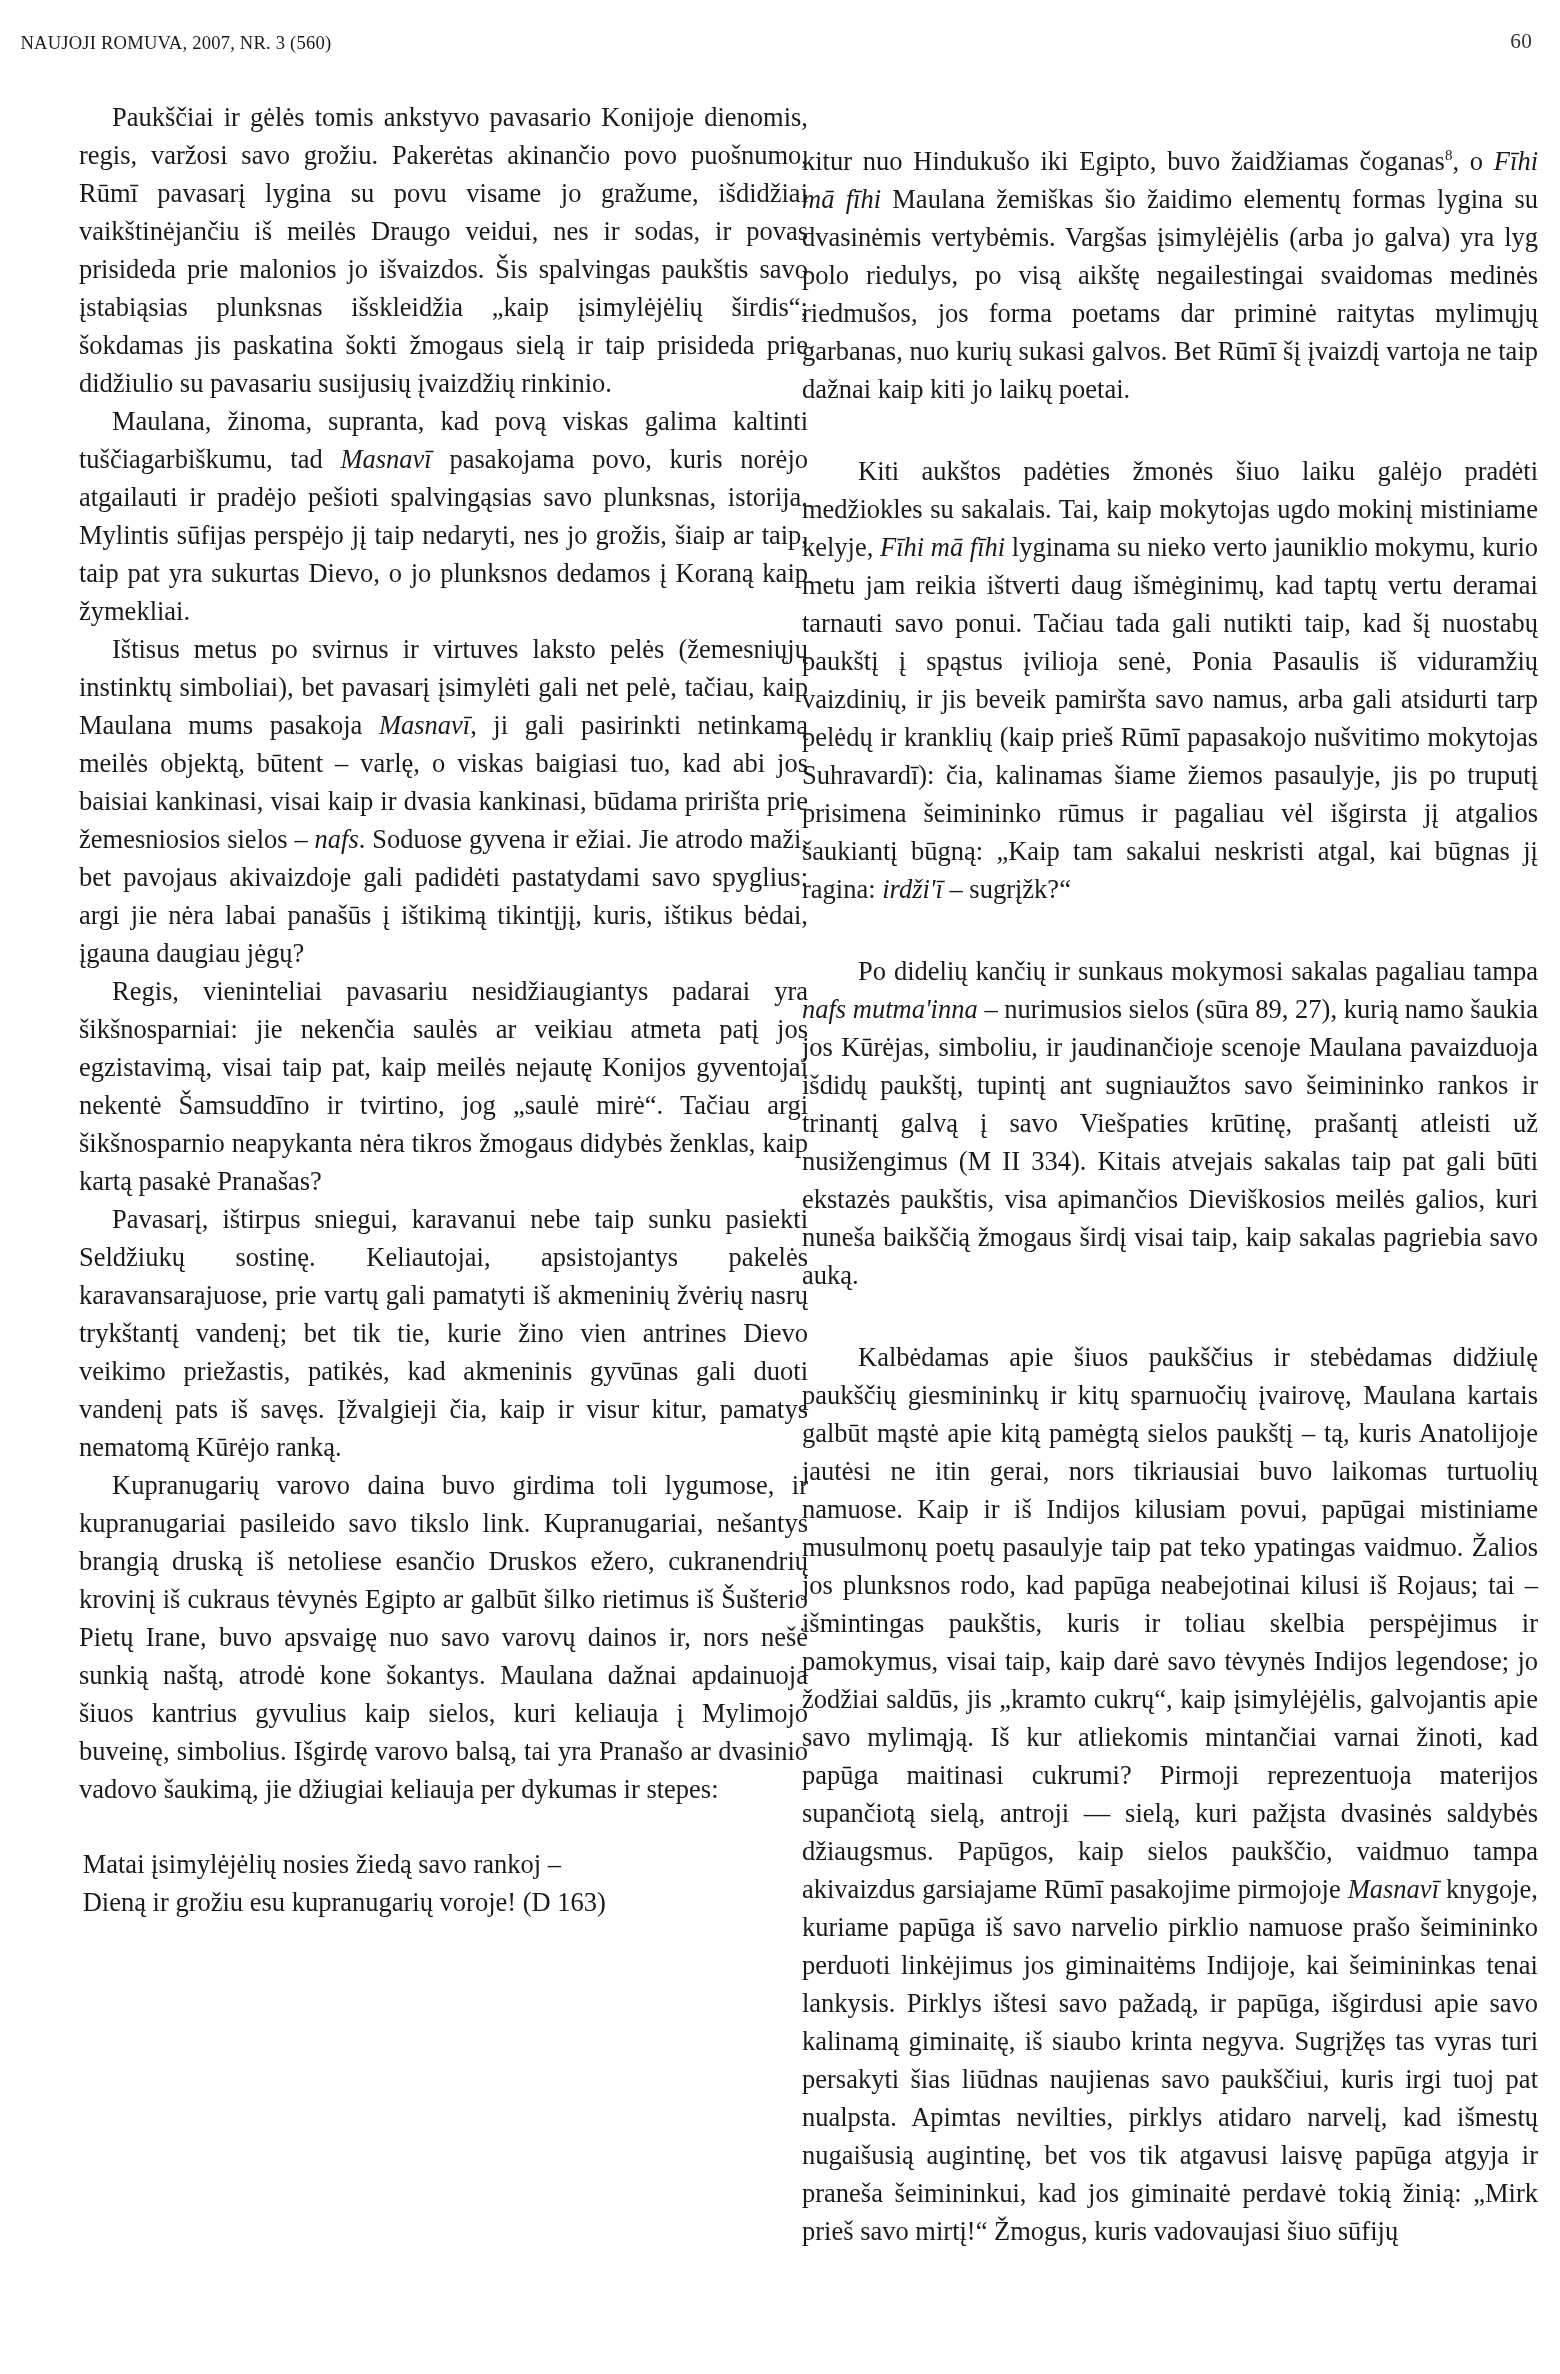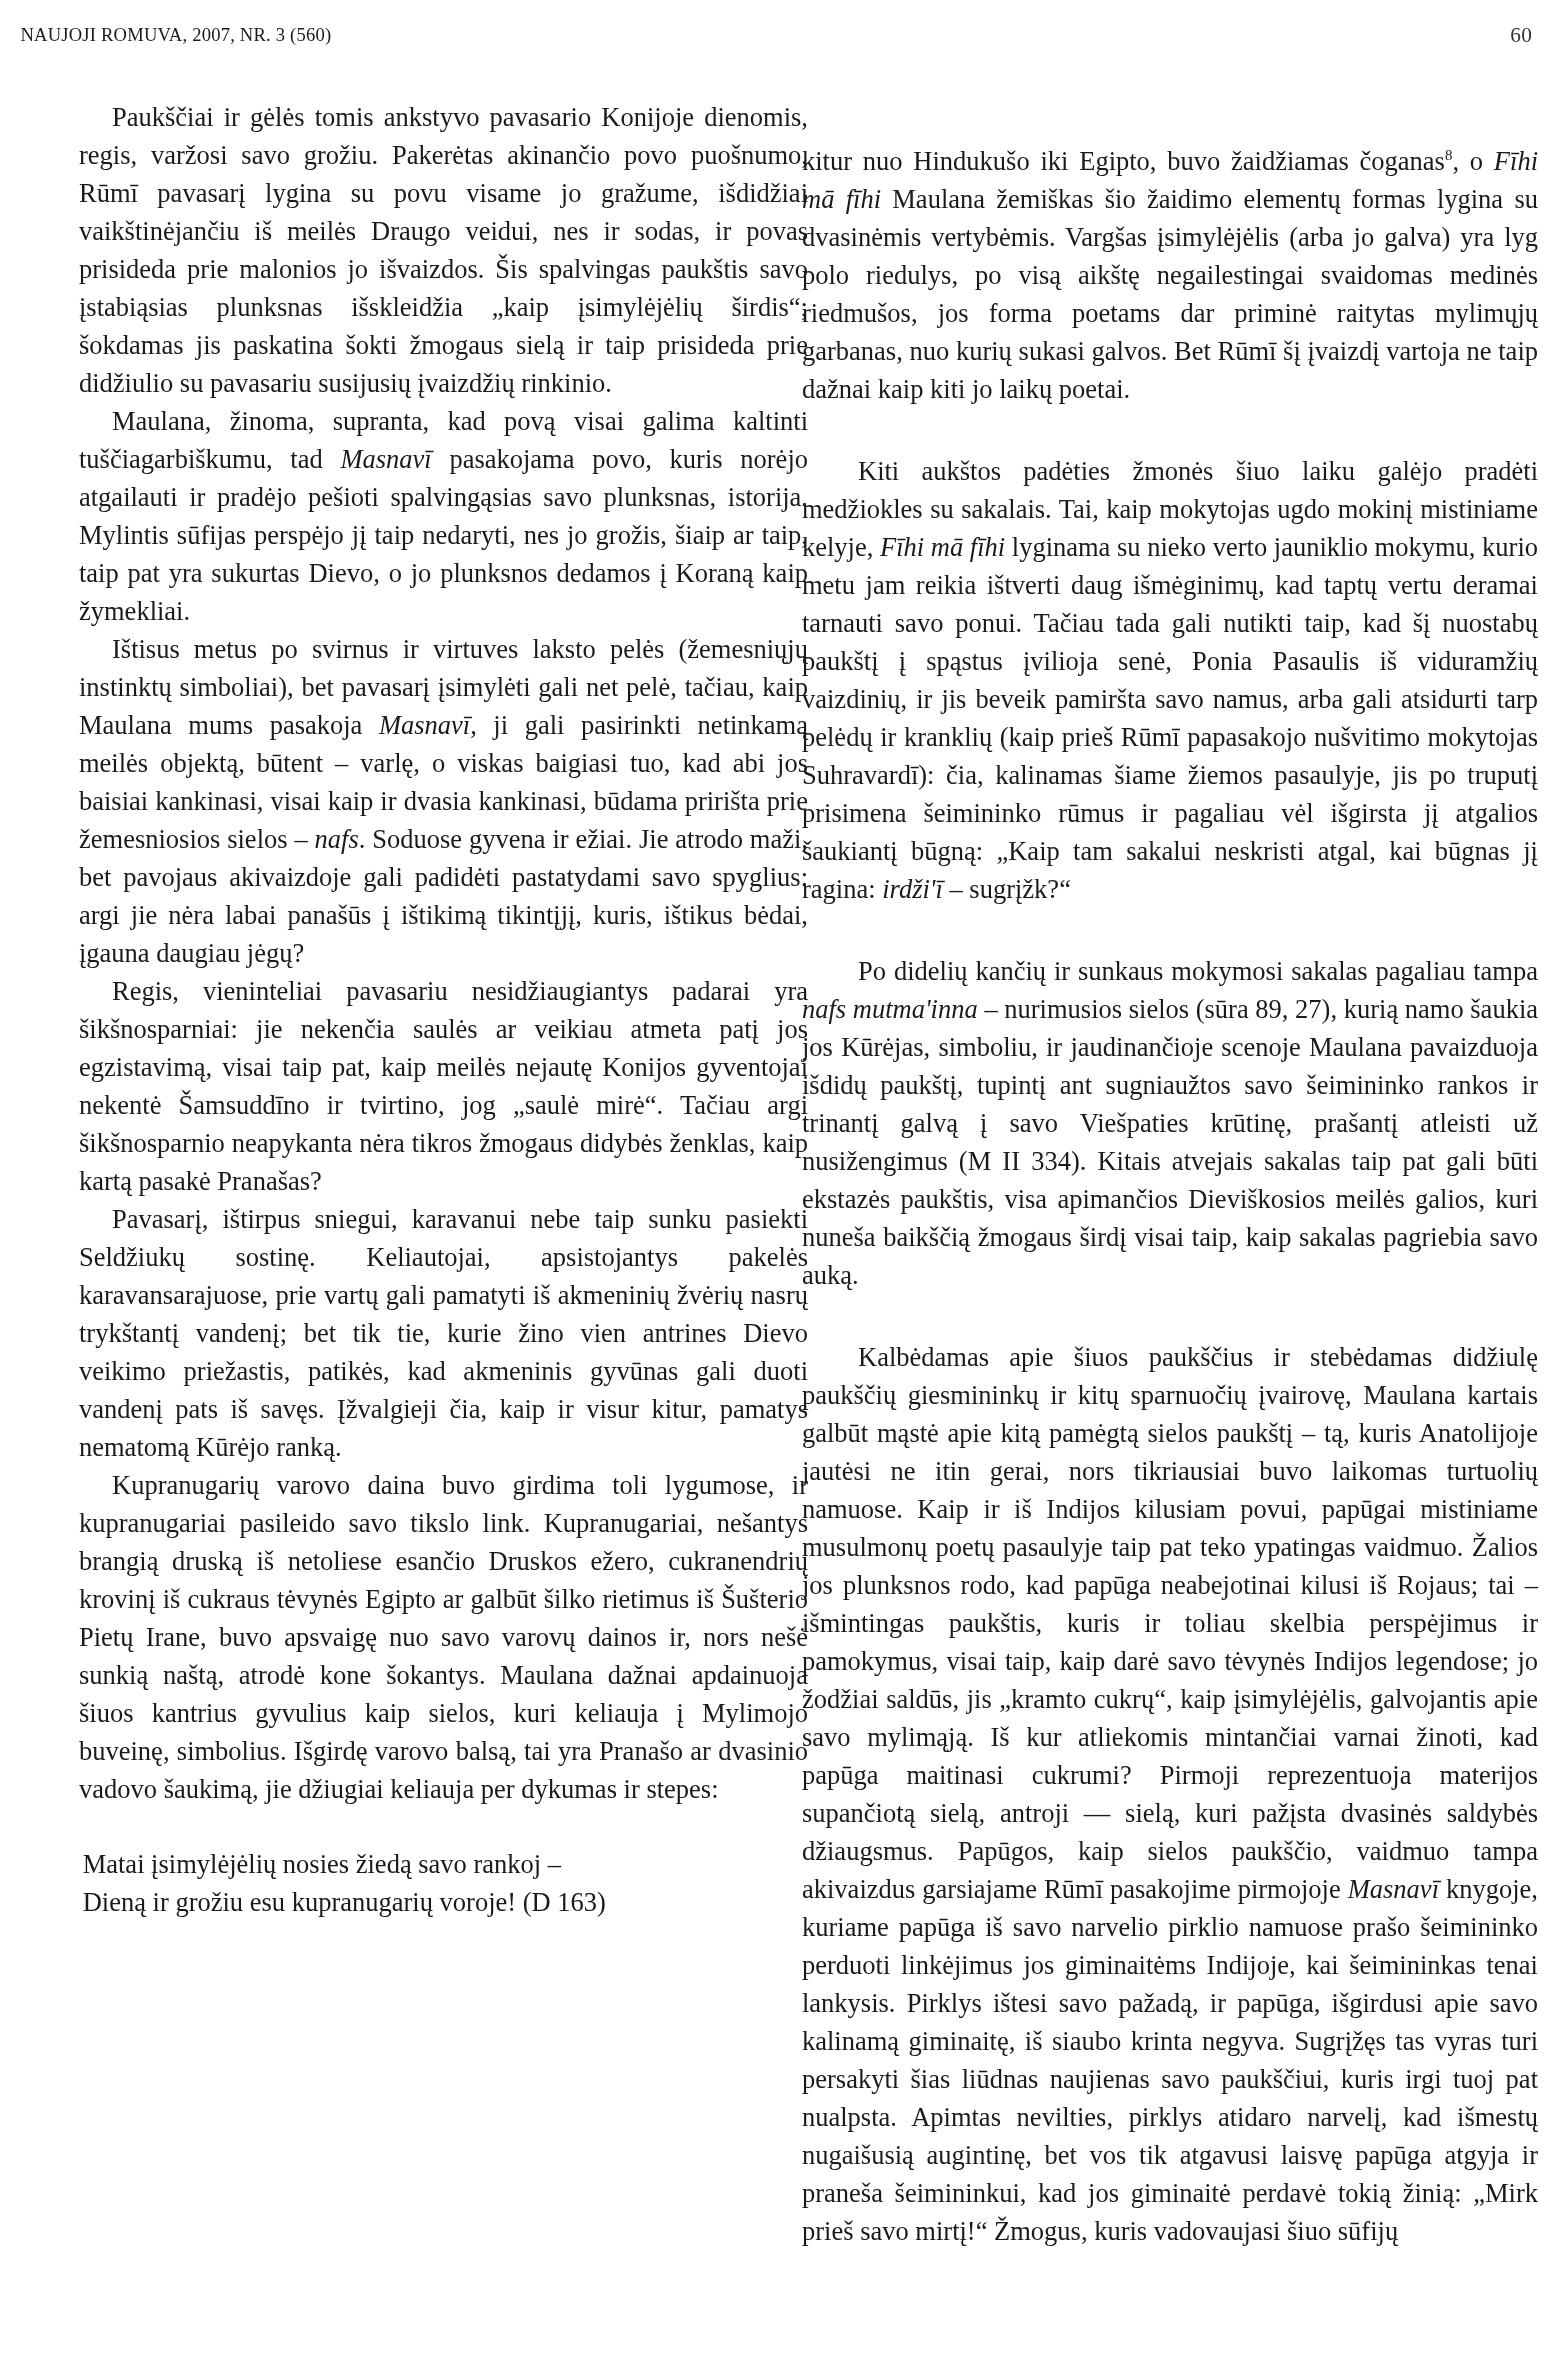--- a/index.html
+++ b/index.html
@@ -3,21 +3,21 @@
   <meta charset="utf-8">
   <style>
     html, body { margin: 0; padding: 0; }
     body {
       width: 1560px; height: 2375px; background: #ffffff; color: #1a1a1a;
       font-family: "Liberation Serif", "DejaVu Serif", serif;
       position: relative; overflow: hidden;
     }
     .running-head {
       position: absolute; top: 16.7px; left: 20.4px; right: 28px; height: 37px;
-      display: flex; justify-content: space-between; align-items: center;
+      display: flex; justify-content: space-between; align-items: flex-end;
       font-size: 18.6px; letter-spacing: 0.2px;
     }
     .running-head .page-number { font-size: 21.3px; color: #333; }
     .col {
       position: absolute; top: 98px; font-size: 26.5px; line-height: 38px;
       text-align: justify; hyphens: manual;
     }
     .col.left { left: 79px; width: 729px; }
     .col.right { left: 802px; width: 736px; }
     .col p { margin: 0; text-indent: 33px; }
@@ -33,21 +33,21 @@
 </head>
 <body>
 
 <div class="running-head">
   <span>NAUJOJI ROMUVA, 2007, NR. 3 (560)</span>
   <span class="page-number">60</span>
 </div>
 
 <div class="col left">
   <p>Paukščiai ir gėlės tomis ankstyvo pavasario Konijoje dienomis, regis, varžosi savo grožiu. Pakerėtas akinančio povo puošnumo, Rūmī pavasarį lygina su povu visame jo gražume, išdidžiai vaikštinėjančiu iš meilės Draugo veidui, nes ir sodas, ir povas prisideda prie malonios jo išvaizdos. Šis spalvingas paukštis savo įstabiąsias plunksnas išskleidžia „kaip įsimylėjėlių širdis“; šokdamas jis paskatina šokti žmogaus sielą ir taip prisideda prie didžiulio su pavasariu susijusių įvaizdžių rinkinio.</p>
-  <p><span>Maulana, žinoma, supranta, kad povą visai galima kaltinti tuščiagarbiškumu, tad </span><em>Masnavī</em><span> pasakojama povo, kuris norėjo atgailauti ir pradėjo pešioti spalvingąsias savo plunksnas, istorija. Mylintis sūfijas perspėjo jį taip nedaryti, nes jo grožis, šiaip ar taip, taip pat yra sukurtas Dievo, o jo plunksnos dedamos į Koraną kaip žymekliai.</span></p>
+  <p><span>Maulana, žinoma, supranta, kad povą viskas galima kaltinti tuščiagarbiškumu, tad </span><em>Masnavī</em><span> pasakojama povo, kuris norėjo atgailauti ir pradėjo pešioti spalvingąsias savo plunksnas, istorija. Mylintis sūfijas perspėjo jį taip nedaryti, nes jo grožis, šiaip ar taip, taip pat yra sukurtas Dievo, o jo plunksnos dedamos į Koraną kaip žymekliai.</span></p>
   <p><span>Ištisus metus po svirnus ir virtuves laksto pelės (žemesniųjų instinktų simboliai), bet pavasarį įsimylėti gali net pelė, tačiau, kaip Maulana mums pasakoja </span><em>Masnavī</em><span>, ji gali pasirinkti netinkamą meilės objektą, būtent – varlę, o viskas baigiasi tuo, kad abi jos baisiai kankinasi, visai kaip ir dvasia kankinasi, būdama pririšta prie žemesniosios sielos – </span><em>nafs</em><span>. Soduose gyvena ir ežiai. Jie atrodo maži, bet pavojaus akivaizdoje gali padidėti pastatydami savo spyglius: argi jie nėra labai panašūs į ištikimą tikintįjį, kuris, ištikus bėdai, įgauna daugiau jėgų?</span></p>
   <p>Regis, vieninteliai pavasariu nesidžiaugiantys padarai yra šikšnosparniai: jie nekenčia saulės ar veikiau atmeta patį jos egzistavimą, visai taip pat, kaip meilės nejautę Konijos gyventojai nekentė Šamsuddīno ir tvirtino, jog „saulė mirė“. Tačiau argi šikšnosparnio neapykanta nėra tikros žmogaus didybės ženklas, kaip kartą pasakė Pranašas?</p>
   <p>Pavasarį, ištirpus sniegui, karavanui nebe taip sunku pasiekti Seldžiukų sostinę. Keliautojai, apsistojantys pakelės karavansarajuose, prie vartų gali pamatyti iš akmeninių žvėrių nasrų trykštantį vandenį; bet tik tie, kurie žino vien antrines Dievo veikimo priežastis, patikės, kad akmeninis gyvūnas gali duoti vandenį pats iš savęs. Įžvalgieji čia, kaip ir visur kitur, pamatys nematomą Kūrėjo ranką.</p>
   <p>Kupranugarių varovo daina buvo girdima toli lygumose, ir kupranugariai pasileido savo tikslo link. Kupranugariai, nešantys brangią druską iš netoliese esančio Druskos ežero, cukranendrių krovinį iš cukraus tėvynės Egipto ar galbūt šilko rietimus iš Šušterio Pietų Irane, buvo apsvaigę nuo savo varovų dainos ir, nors nešė sunkią naštą, atrodė kone šokantys. Maulana dažnai apdainuoja šiuos kantrius gyvulius kaip sielos, kuri keliauja į Mylimojo buveinę, simbolius. Išgirdę varovo balsą, tai yra Pranašo ar dvasinio vadovo šaukimą, jie džiugiai keliauja per dykumas ir stepes:</p>
   <div class="verse">
     <span class="line it">Matai įsimylėjėlių nosies žiedą savo rankoj –</span>
     <span class="line"><span class="it">Dieną ir grožiu esu kupranugarių voroje!</span><span> (D 163)</span></span>
   </div>
 </div>
 

